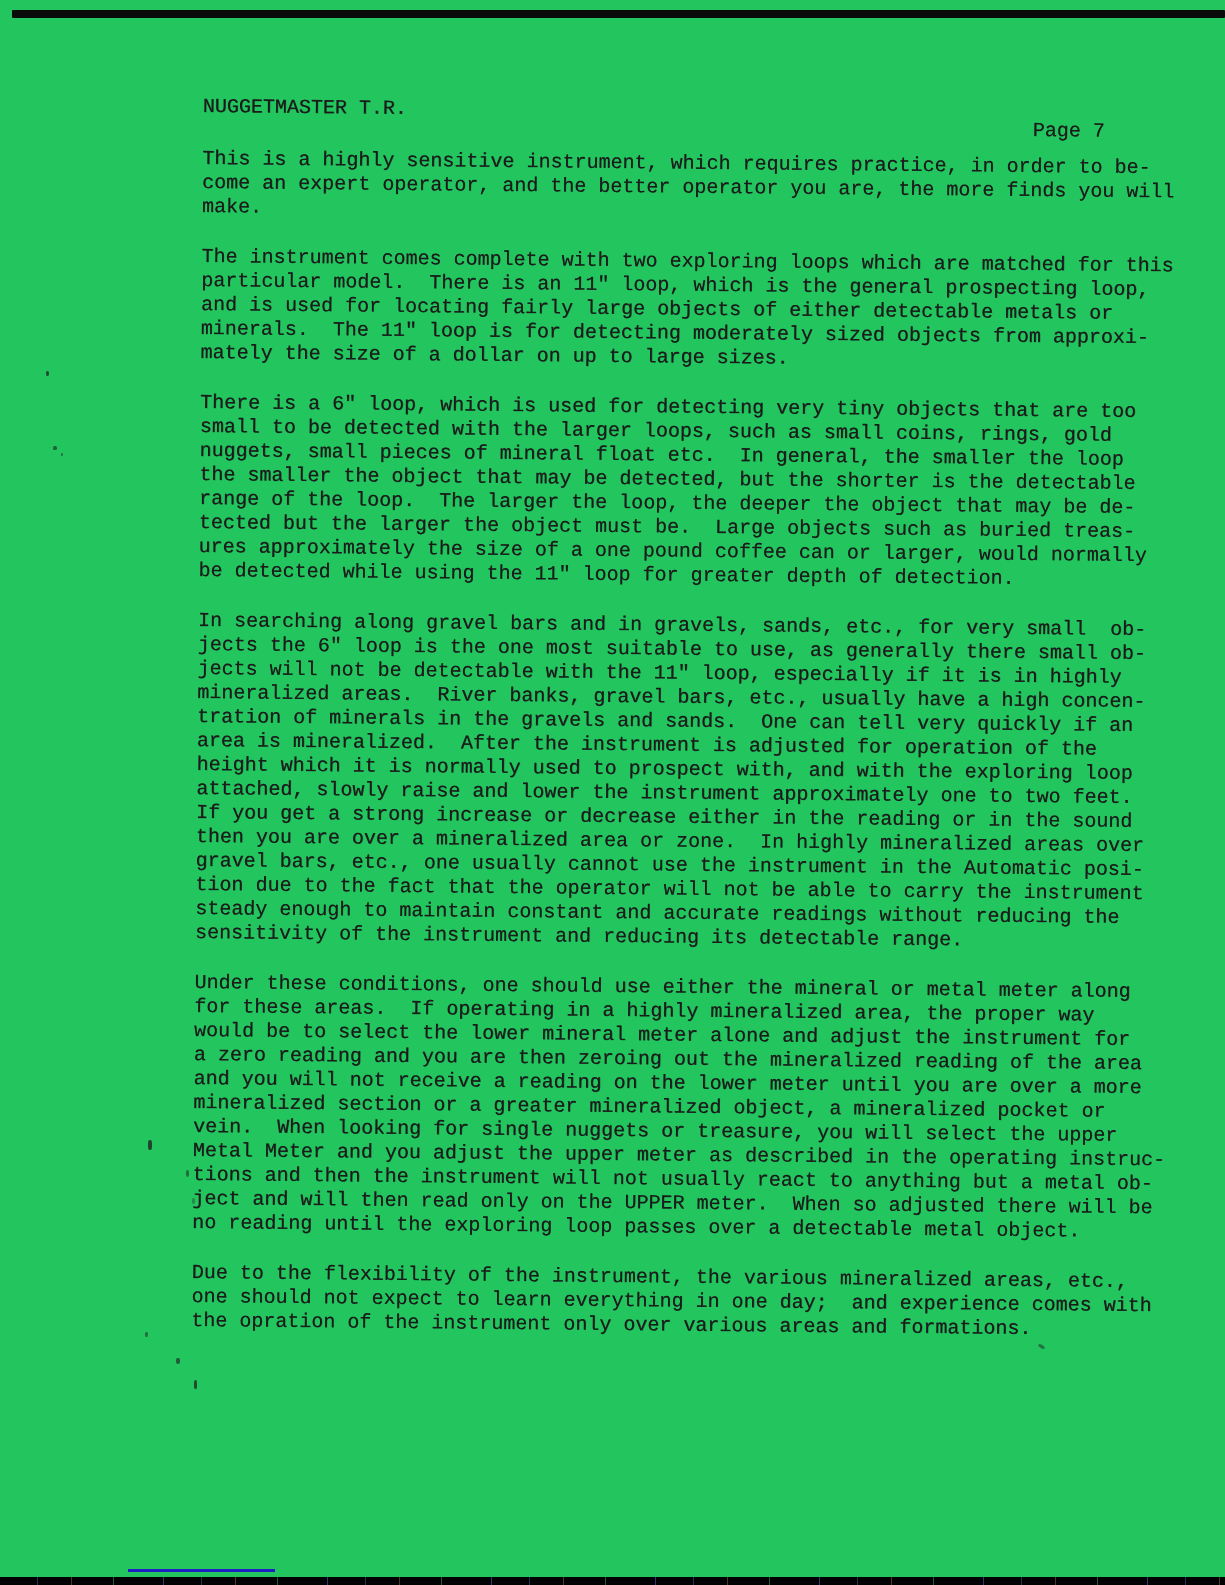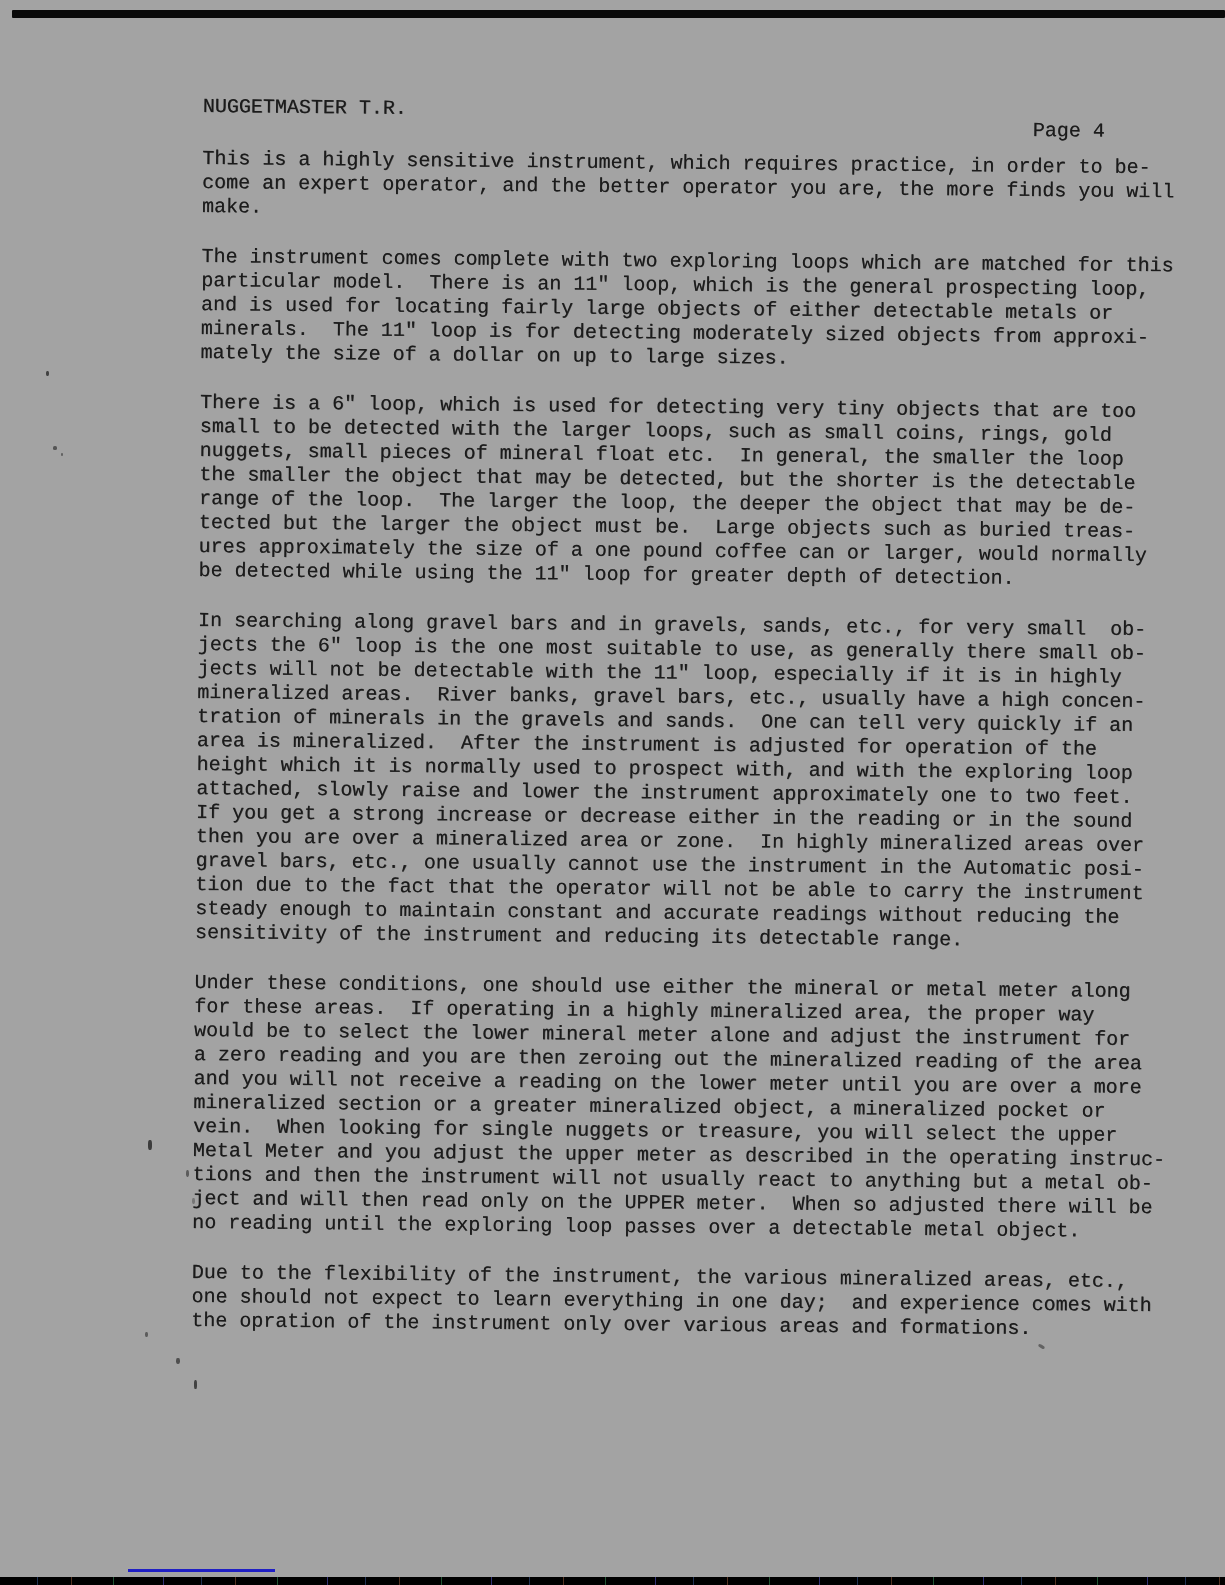--- a/index.html
+++ b/index.html
@@ -4,21 +4,21 @@
 <style>
   html,body{margin:0;padding:0;}
   body{
     width:1225px;height:1585px;
     background:#ffffff;
     font-family:"Liberation Mono","DejaVu Sans Mono",monospace;
     overflow:hidden;position:relative;
   }
   .page{
     position:absolute;left:0;top:0;width:1225px;height:1585px;
-    background:#a3a3a3;overflow:hidden;
+    background:#22c55e;overflow:hidden;
   }
   
   .topbar{
     position:absolute;left:12px;right:0;top:10px;height:8px;
     background:#0a0a0a;border-radius:1px;
   }
   .bottombar{
     position:absolute;left:0;top:1577px;width:1225px;height:8px;
     background-color:#050505;
     background-image:repeating-linear-gradient(90deg,
@@ -65,21 +65,21 @@
 </head>
 <body>
 
 <div class="page">
 
   <div class="topbar"></div>
 
   <div class="content">
     <div class="header-row">
       <span class="doc-title">NUGGETMASTER T.R.</span>
-      <span class="page-num">Page 4</span>
+      <span class="page-num">Page 7</span>
     </div>
 
     <p class="para first">This is a highly sensitive instrument, which requires practice, in order to be-
 come an expert operator, and the better operator you are, the more finds you will
 make.</p>
     <p class="para">The instrument comes complete with two exploring loops which are matched for this
 particular model.  There is an 11" loop, which is the general prospecting loop,
 and is used for locating fairly large objects of either detectable metals or
 minerals.  The 11" loop is for detecting moderately sized objects from approxi-
 mately the size of a dollar on up to large sizes.</p>

